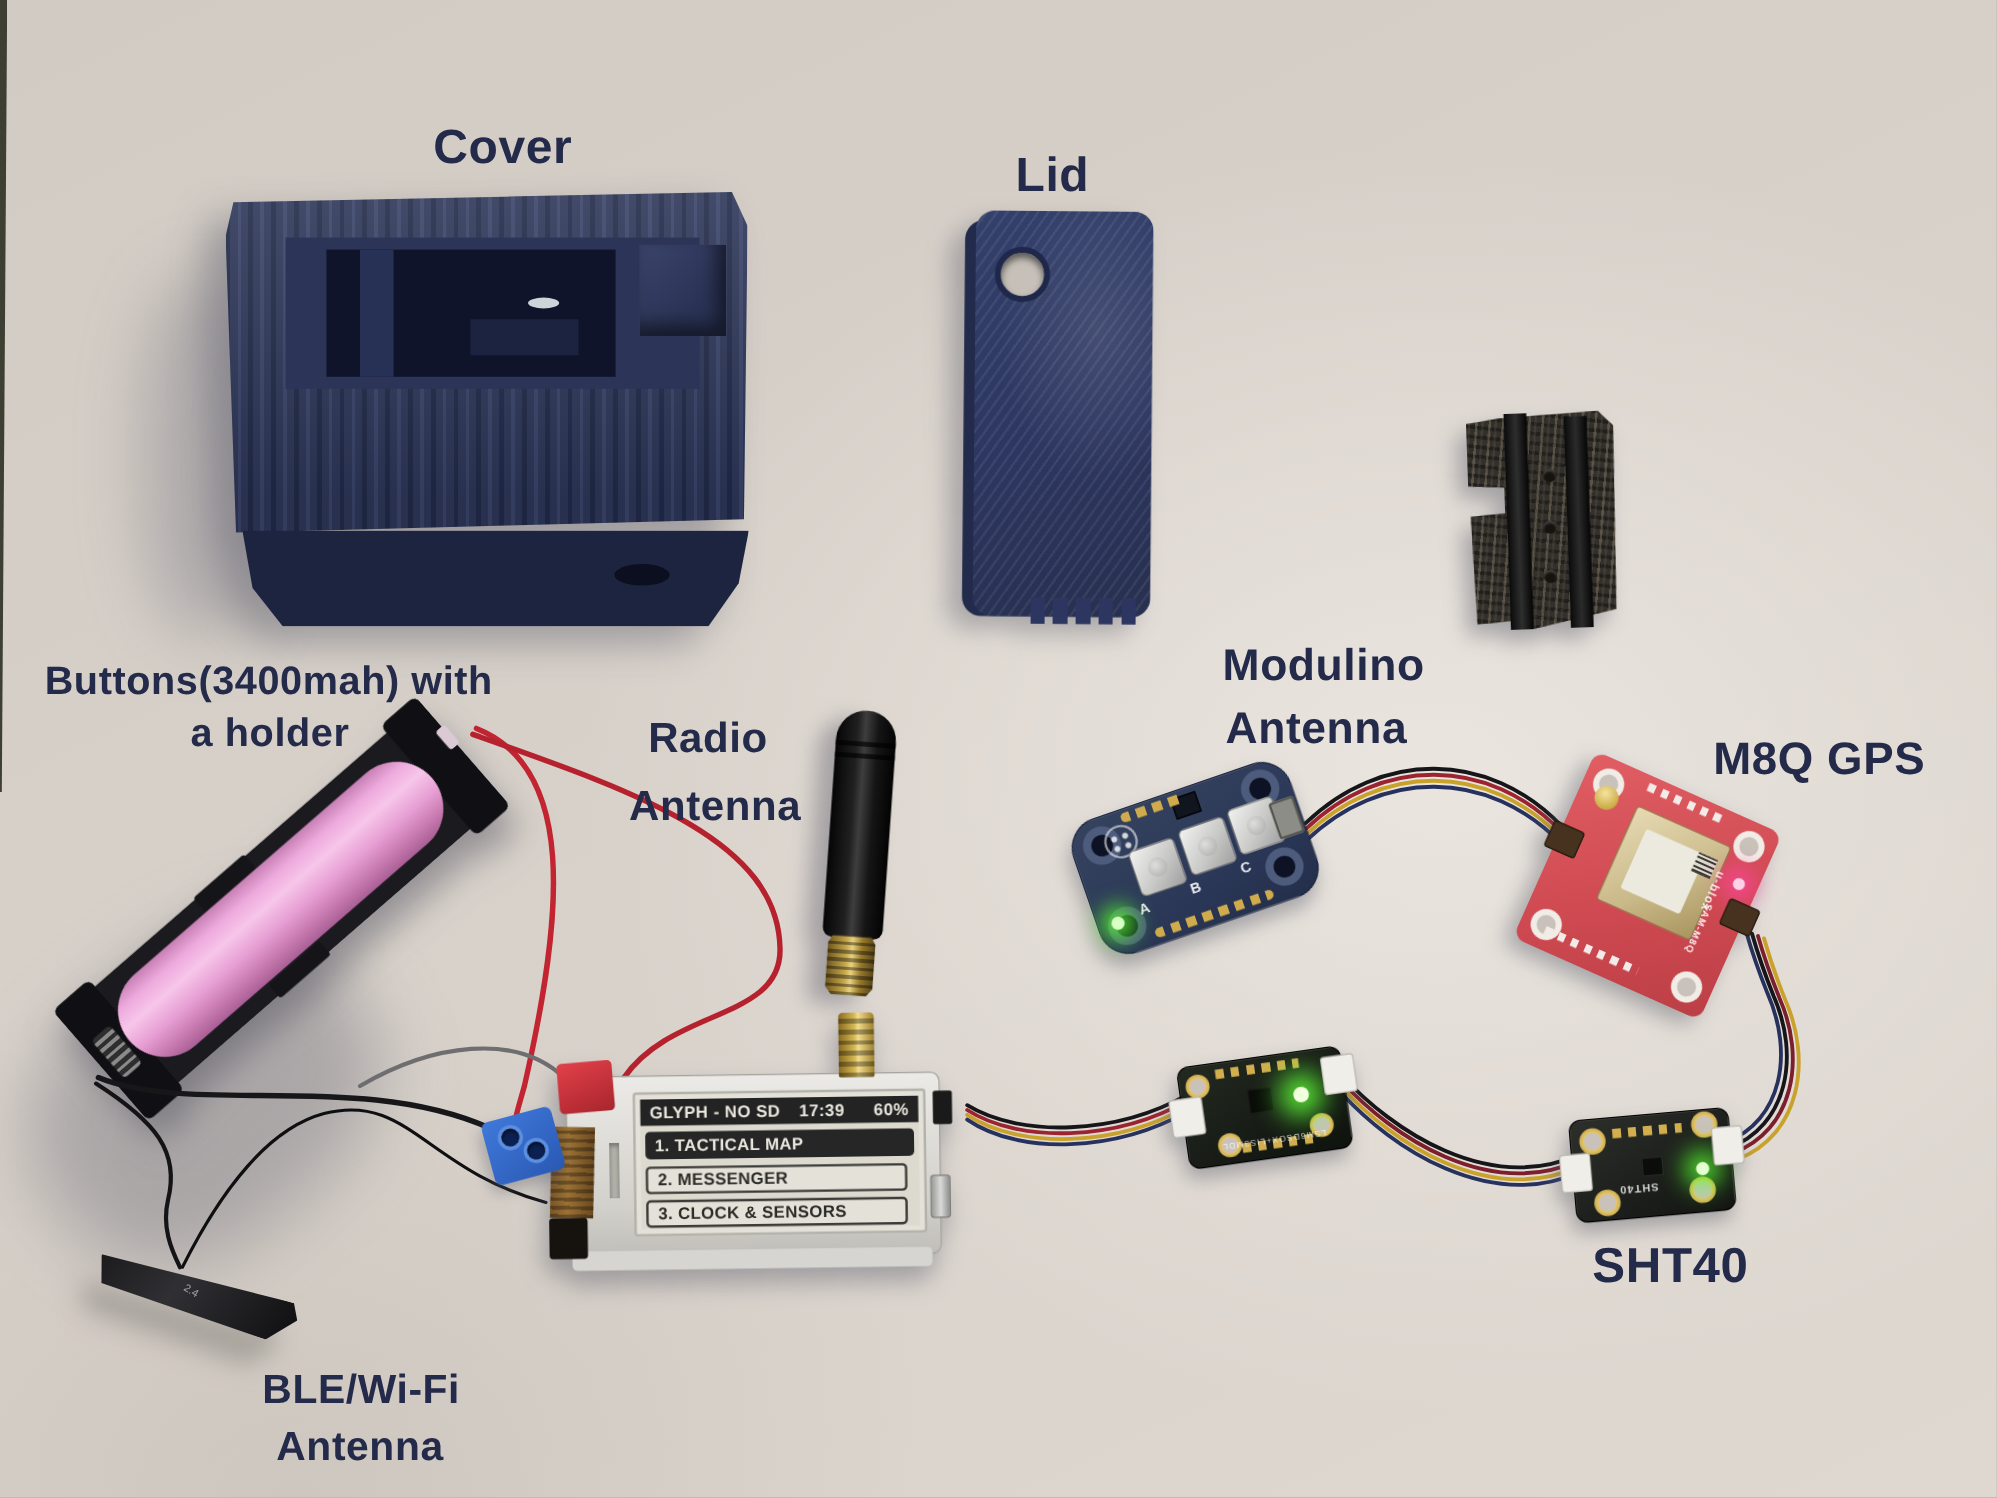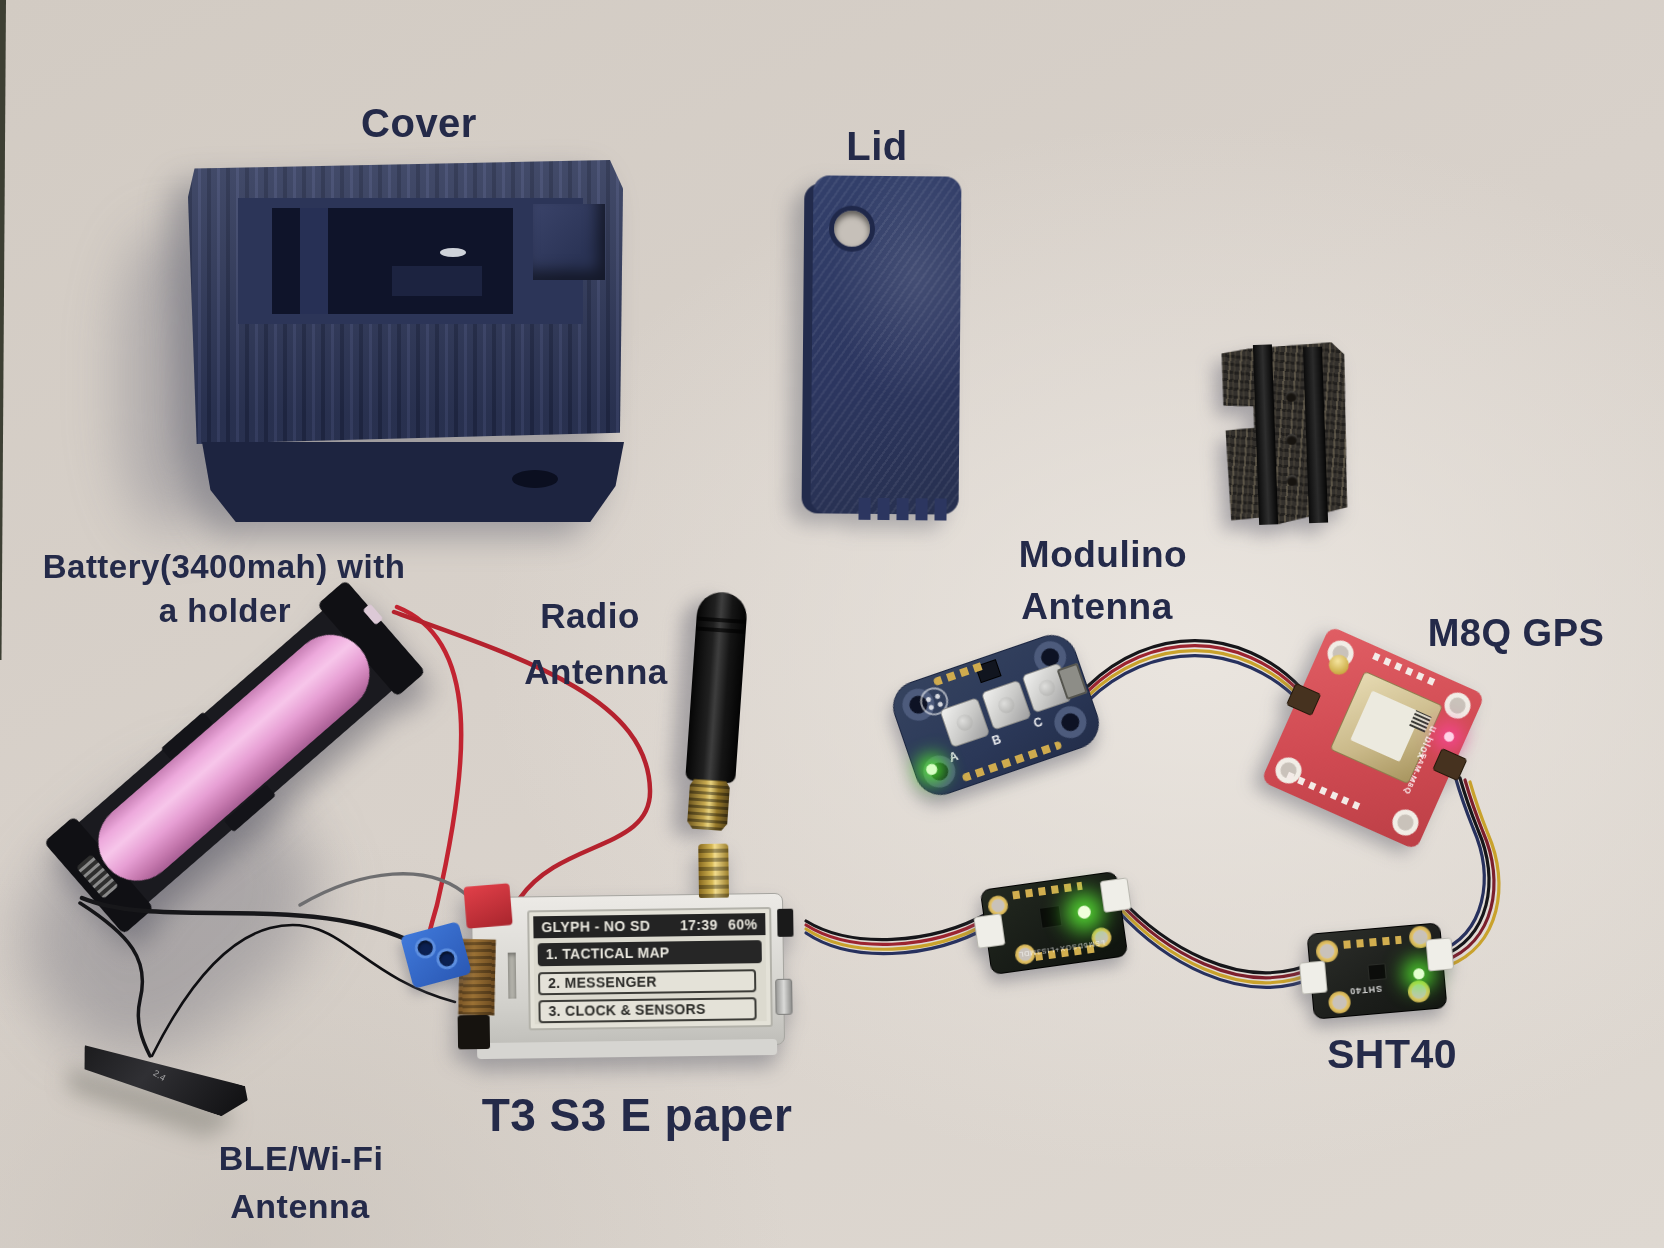--- a/index.html
+++ b/index.html
@@ -345,21 +345,21 @@
     <div class="t3-blackblk"></div>
     <div class="t3-slot"></div>
     <div class="t3-rconn"></div>
     <div class="t3-usb"></div>
     <div class="t3-screenframe">
       <div class="t3-scr">
         <div class="t3-header">
           <span>GLYPH - NO SD</span>
           <span>
             <span>17:39</span>
-            <span style="margin-left:6px;">60%</span>
+            <span style="margin-left:20px;">60%</span>
           </span>
         </div>
         <div class="t3-item sel" style="top:27px;">1. TACTICAL MAP</div>
         <div class="t3-item unsel" style="top:56px;">2. MESSENGER</div>
         <div class="t3-item unsel" style="top:84px;">3. CLOCK &amp; SENSORS</div>
       </div>
     </div>
   </div>
 
   <div class="bterm">
@@ -396,25 +396,24 @@
   </div>
 
   <div class="ble">
     <div class="ble-strip">
       <div class="ble-mark">2.4</div>
     </div>
   </div>
 
   <div class="lbl" style="left:419px;top:101px;font-size:40px;">Cover</div>
   <div class="lbl" style="left:877px;top:124px;font-size:40px;">Lid</div>
-  <div class="lbl" style="left:224px;top:548px;font-size:33px;">Battery(3400mah) with</div>
+  <div class="lbl" style="left:224px;top:548px;font-size:33px;">Buttons(3400mah) with</div>
   <div class="lbl" style="left:225px;top:592px;font-size:33px;">a holder</div>
   <div class="lbl" style="left:590px;top:596px;font-size:35px;">Radio</div>
   <div class="lbl" style="left:596px;top:652px;font-size:35px;">Antenna</div>
   <div class="lbl" style="left:1103px;top:534px;font-size:37px;">Modulino</div>
   <div class="lbl" style="left:1097px;top:586px;font-size:37px;">Antenna</div>
   <div class="lbl" style="left:1516px;top:612px;font-size:38px;">M8Q GPS</div>
-  <div class="lbl" style="left:637px;top:1088px;font-size:46px;">T3 S3 E paper</div>
   <div class="lbl" style="left:1392px;top:1031px;font-size:41px;">SHT40</div>
   <div class="lbl" style="left:301px;top:1139px;font-size:34px;">BLE/Wi-Fi</div>
   <div class="lbl" style="left:300px;top:1187px;font-size:34px;">Antenna</div>
 
 </div>
 
 </body></html>

